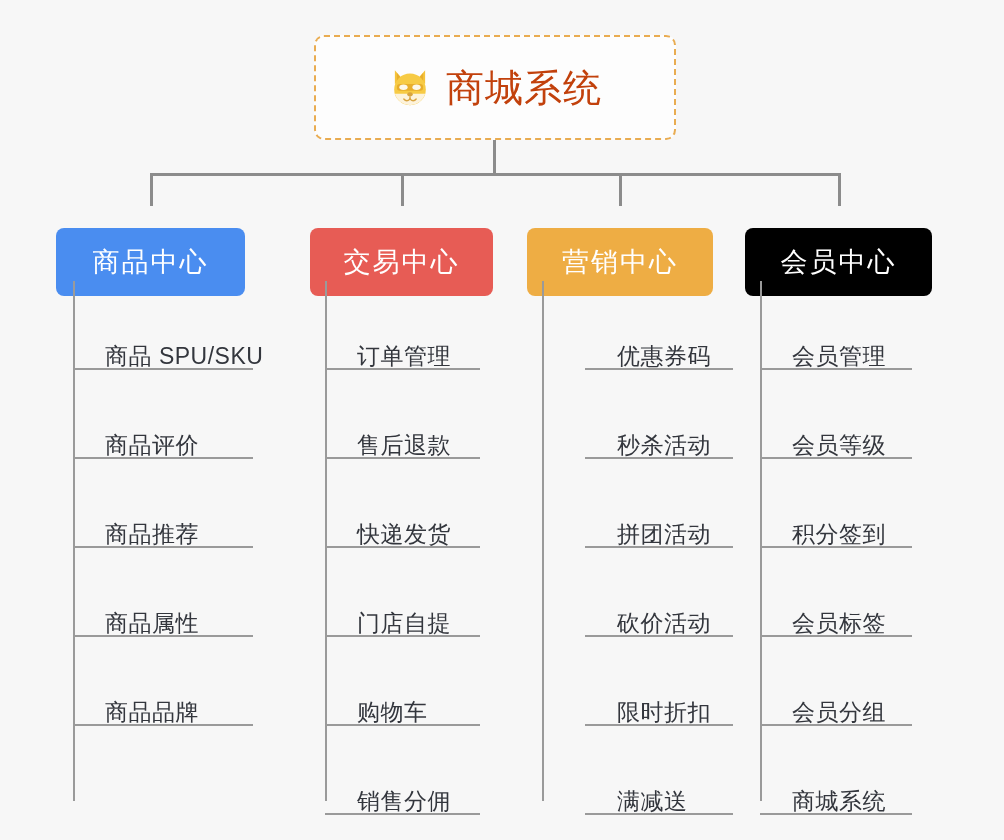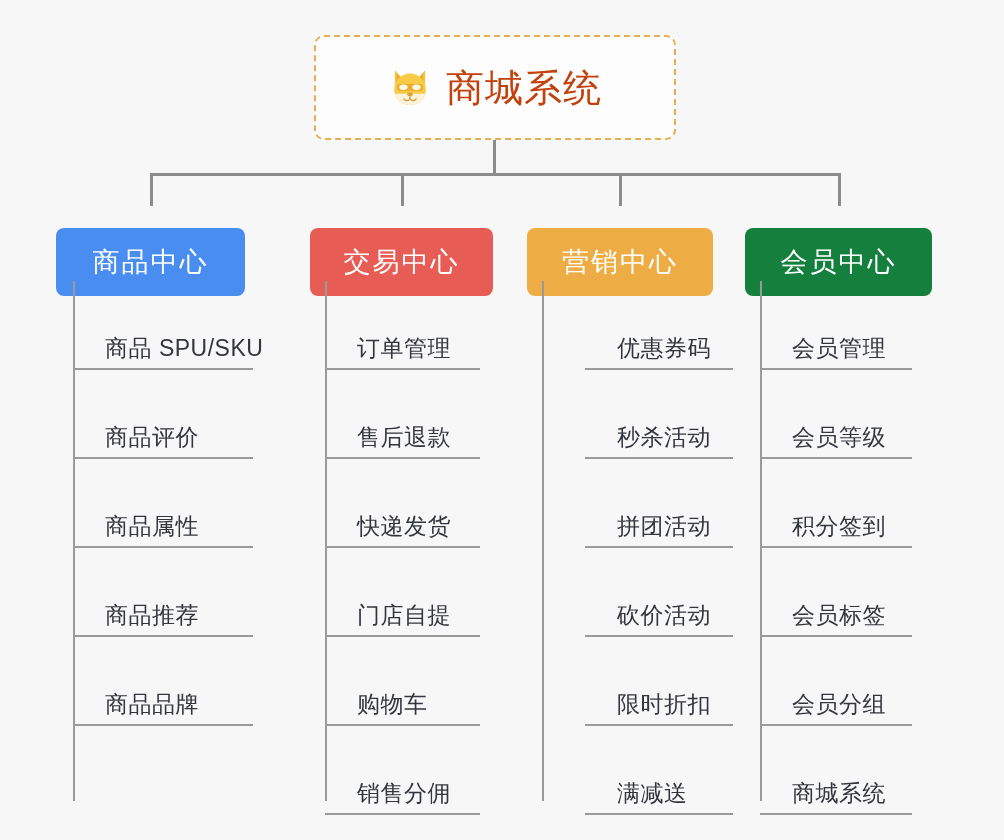--- a/index.html
+++ b/index.html
@@ -64,21 +64,21 @@
     color: #ffffff;
     font-size: 27px;
     letter-spacing: 2px;
     line-height: 1;
     white-space: nowrap;
   }
 
   .branch.c0 { left: 56px;  top: 205px; width: 189px; background: #4a8df0; }
   .branch.c1 { left: 310px; top: 205px; width: 183px; background: #e75c55; }
   .branch.c2 { left: 527px; top: 205px; width: 186px; background: #eead44; }
-  .branch.c3 { left: 745px; top: 205px; width: 187px; background: #15803d; }
+  .branch.c3 { left: 745px; top: 205px; width: 187px; background: #000000; }
 
   
   .leaf-col {
     position: absolute;
     top: 281px;
   }
   .leaf-col.c0 { left: 73px;  }
   .leaf-col.c1 { left: 325px; }
   .leaf-col.c2 { left: 542px; }
   .leaf-col.c3 { left: 760px; }
@@ -93,21 +93,21 @@
     background: #9a9a9a;
   }
 
   .leaf-item {
     position: relative;
     height: 89px;
     display: flex;
     align-items: flex-end;
     border-bottom: 2px solid #9a9a9a;
     padding-left: 32px;
-    padding-bottom: 10px;
+    padding-bottom: 2px;
   }
   .leaf-col.c0 .leaf-item { width: 180px; }
   .leaf-col.c1 .leaf-item { width: 155px; }
   .leaf-col.c2 .leaf-item { width: 148px; margin-left: 43px; }
   .leaf-col.c3 .leaf-item { width: 152px; }
 
   .leaf-label {
     font-size: 23px;
     color: #33363d;
     line-height: 1.15;
@@ -152,24 +152,24 @@
   </div>
   <div class="leaf-col c0">
     <div class="leaf-spine"></div>
     <div class="leaf-item">
         <span class="leaf-label">商品 SPU/SKU</span>
       </div>
     <div class="leaf-item">
         <span class="leaf-label">商品评价</span>
       </div>
     <div class="leaf-item">
+        <span class="leaf-label">商品推荐</span>
+      </div>
+    <div class="leaf-item">
         <span class="leaf-label">商品属性</span>
-      </div>
-    <div class="leaf-item">
-        <span class="leaf-label">商品推荐</span>
       </div>
     <div class="leaf-item">
         <span class="leaf-label">商品品牌</span>
       </div>
   </div>
 
   <div class="branch c1">
     <span class="branch-label">交易中心</span>
   </div>
   <div class="leaf-col c1">

